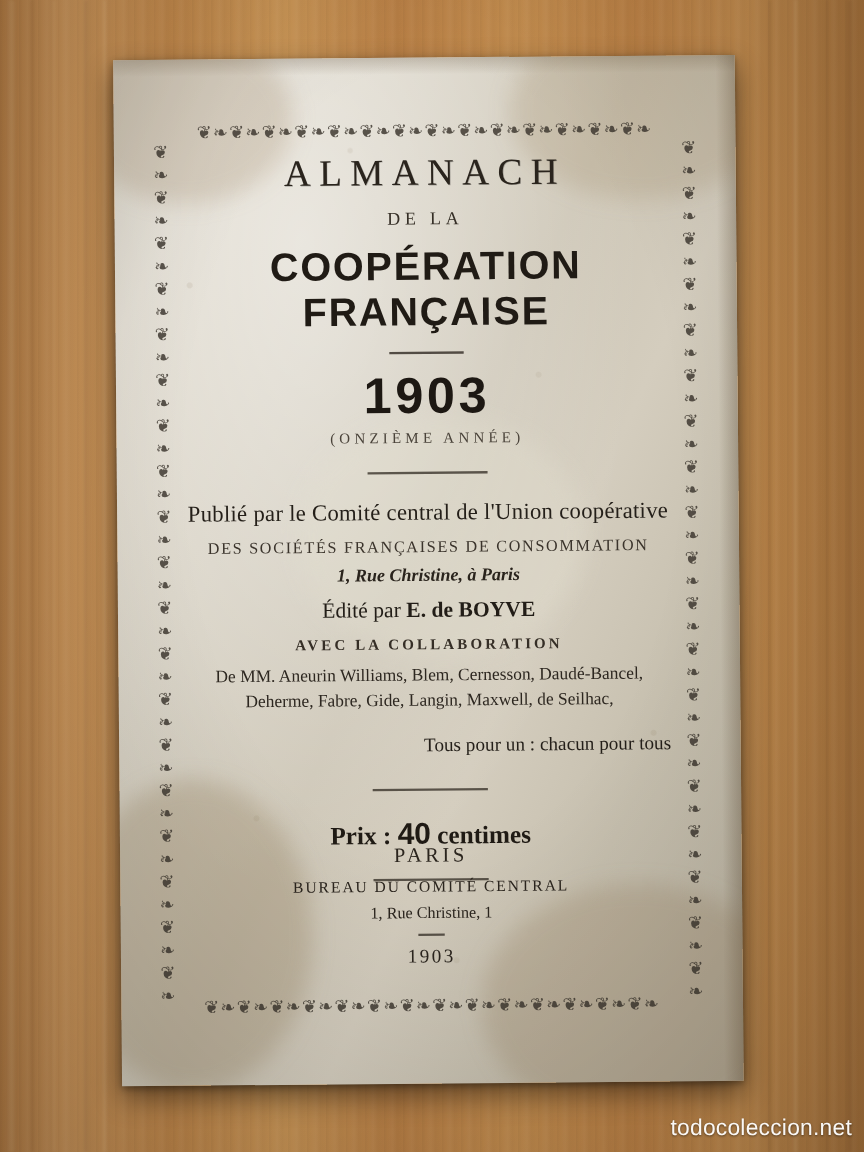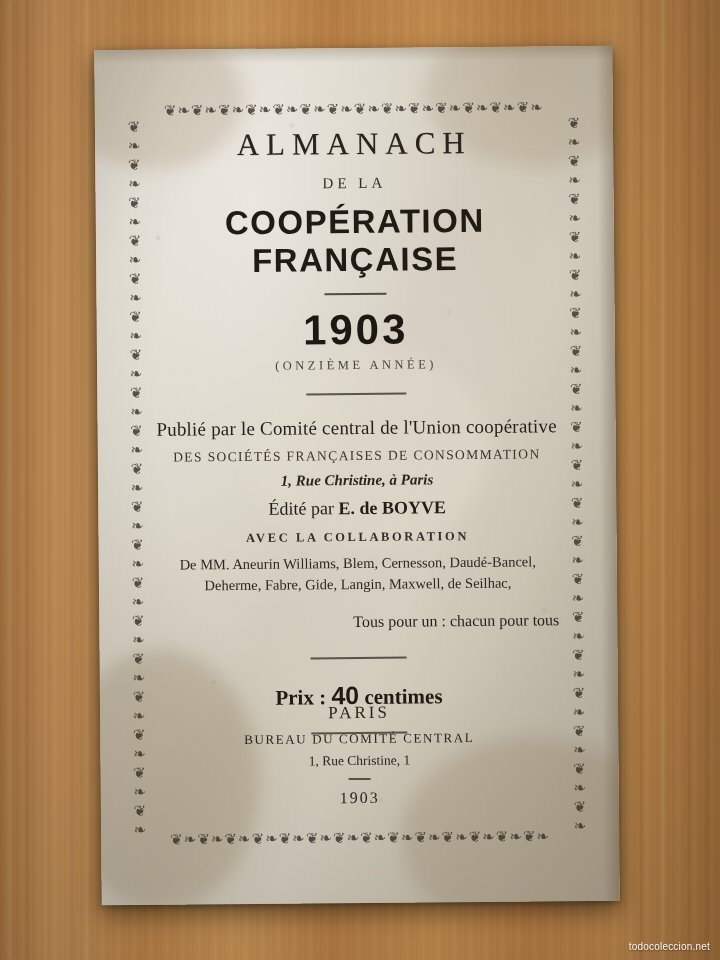--- a/index.html
+++ b/index.html
@@ -310,21 +310,21 @@
     font-size: 16px;
     letter-spacing: 2px;
   }
 
   
   #watermark {
     position: absolute;
     right: 10px;
     bottom: 8px;
     font-family: "Liberation Sans", sans-serif;
-    font-size: 10px;
+    font-size: 19px;
     color: #ffffff;
     text-shadow: 0 1px 2px rgba(0,0,0,0.55);
     letter-spacing: 0.2px;
     opacity: 0.95;
   }
 </style>
 </head>
 <body>
 
 <div id="photo">

